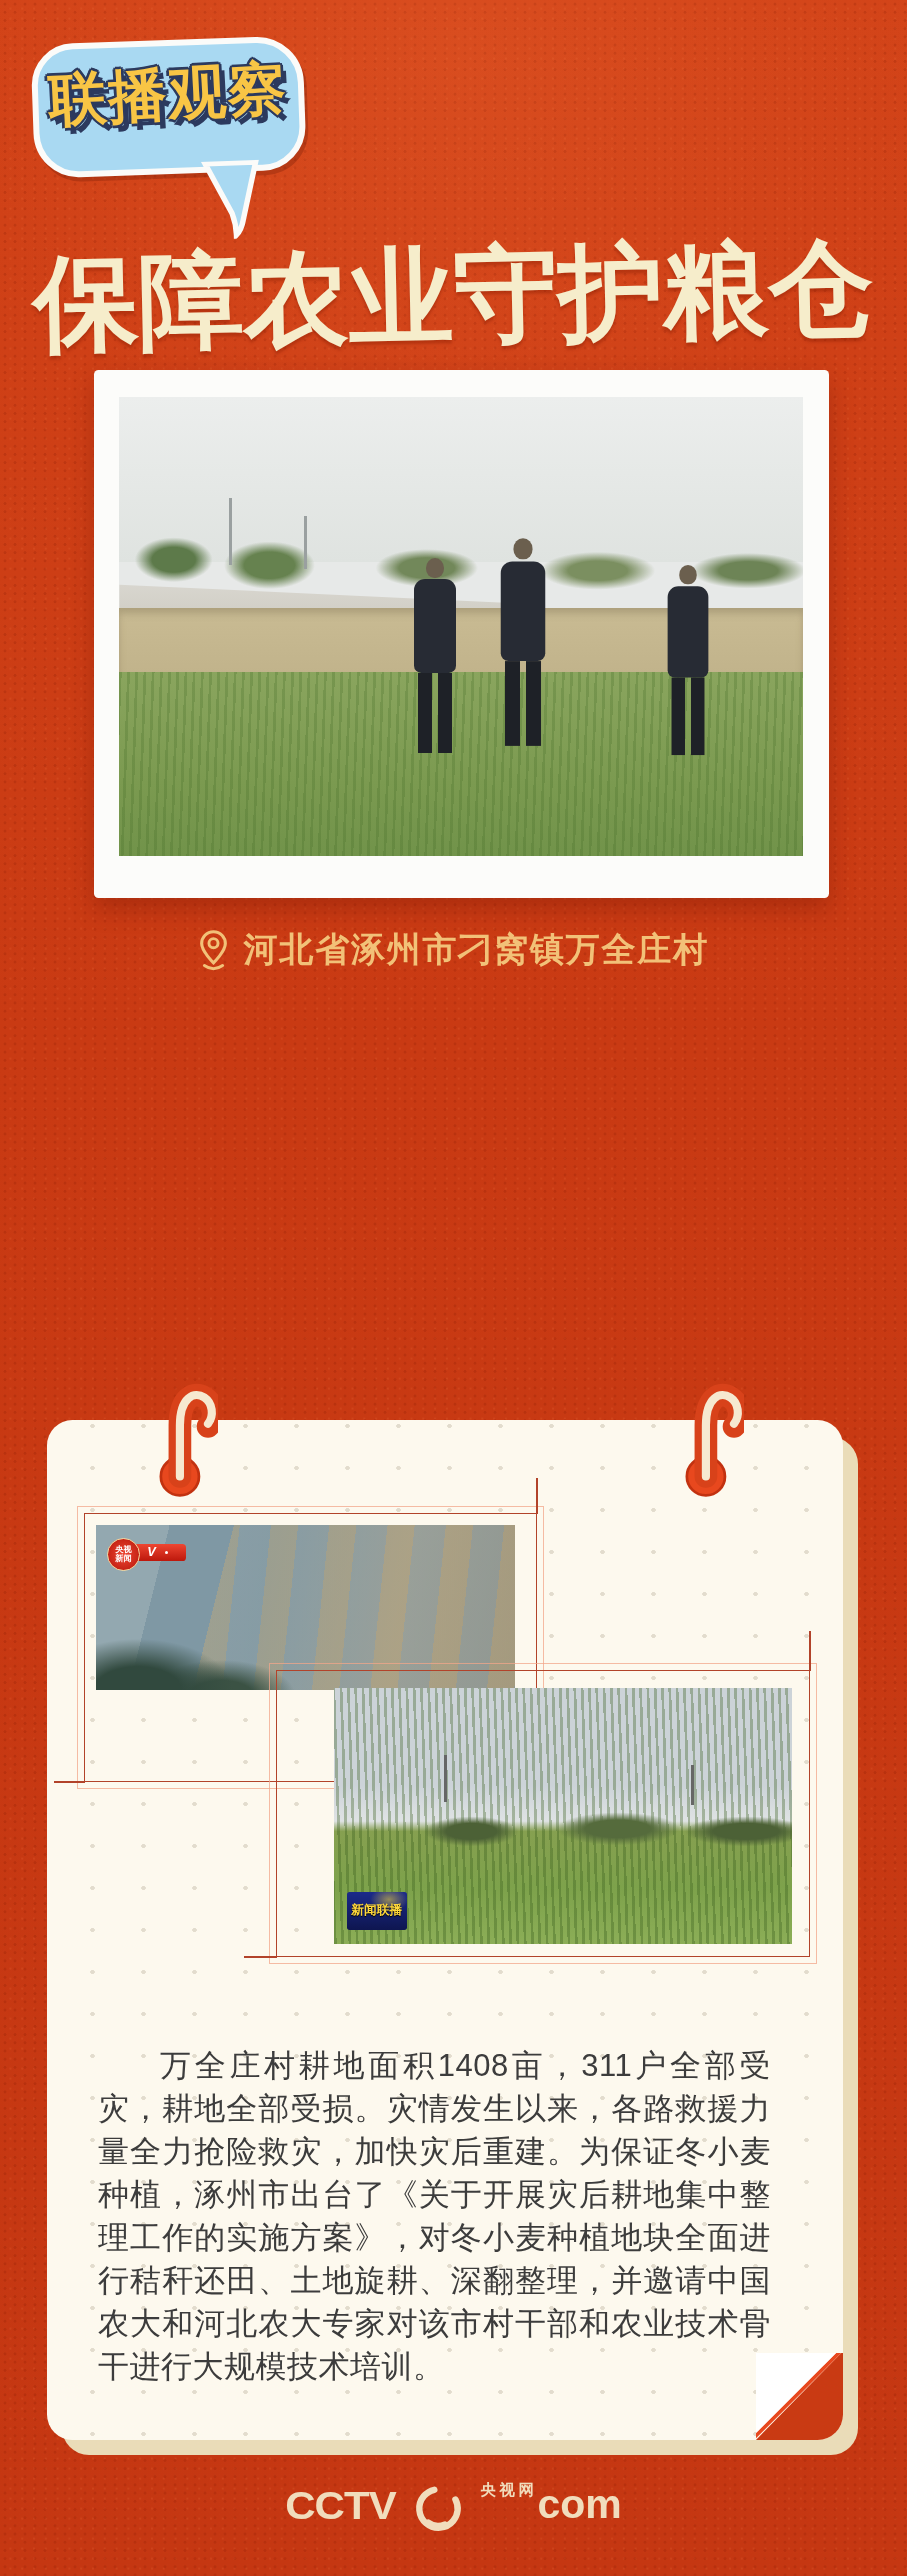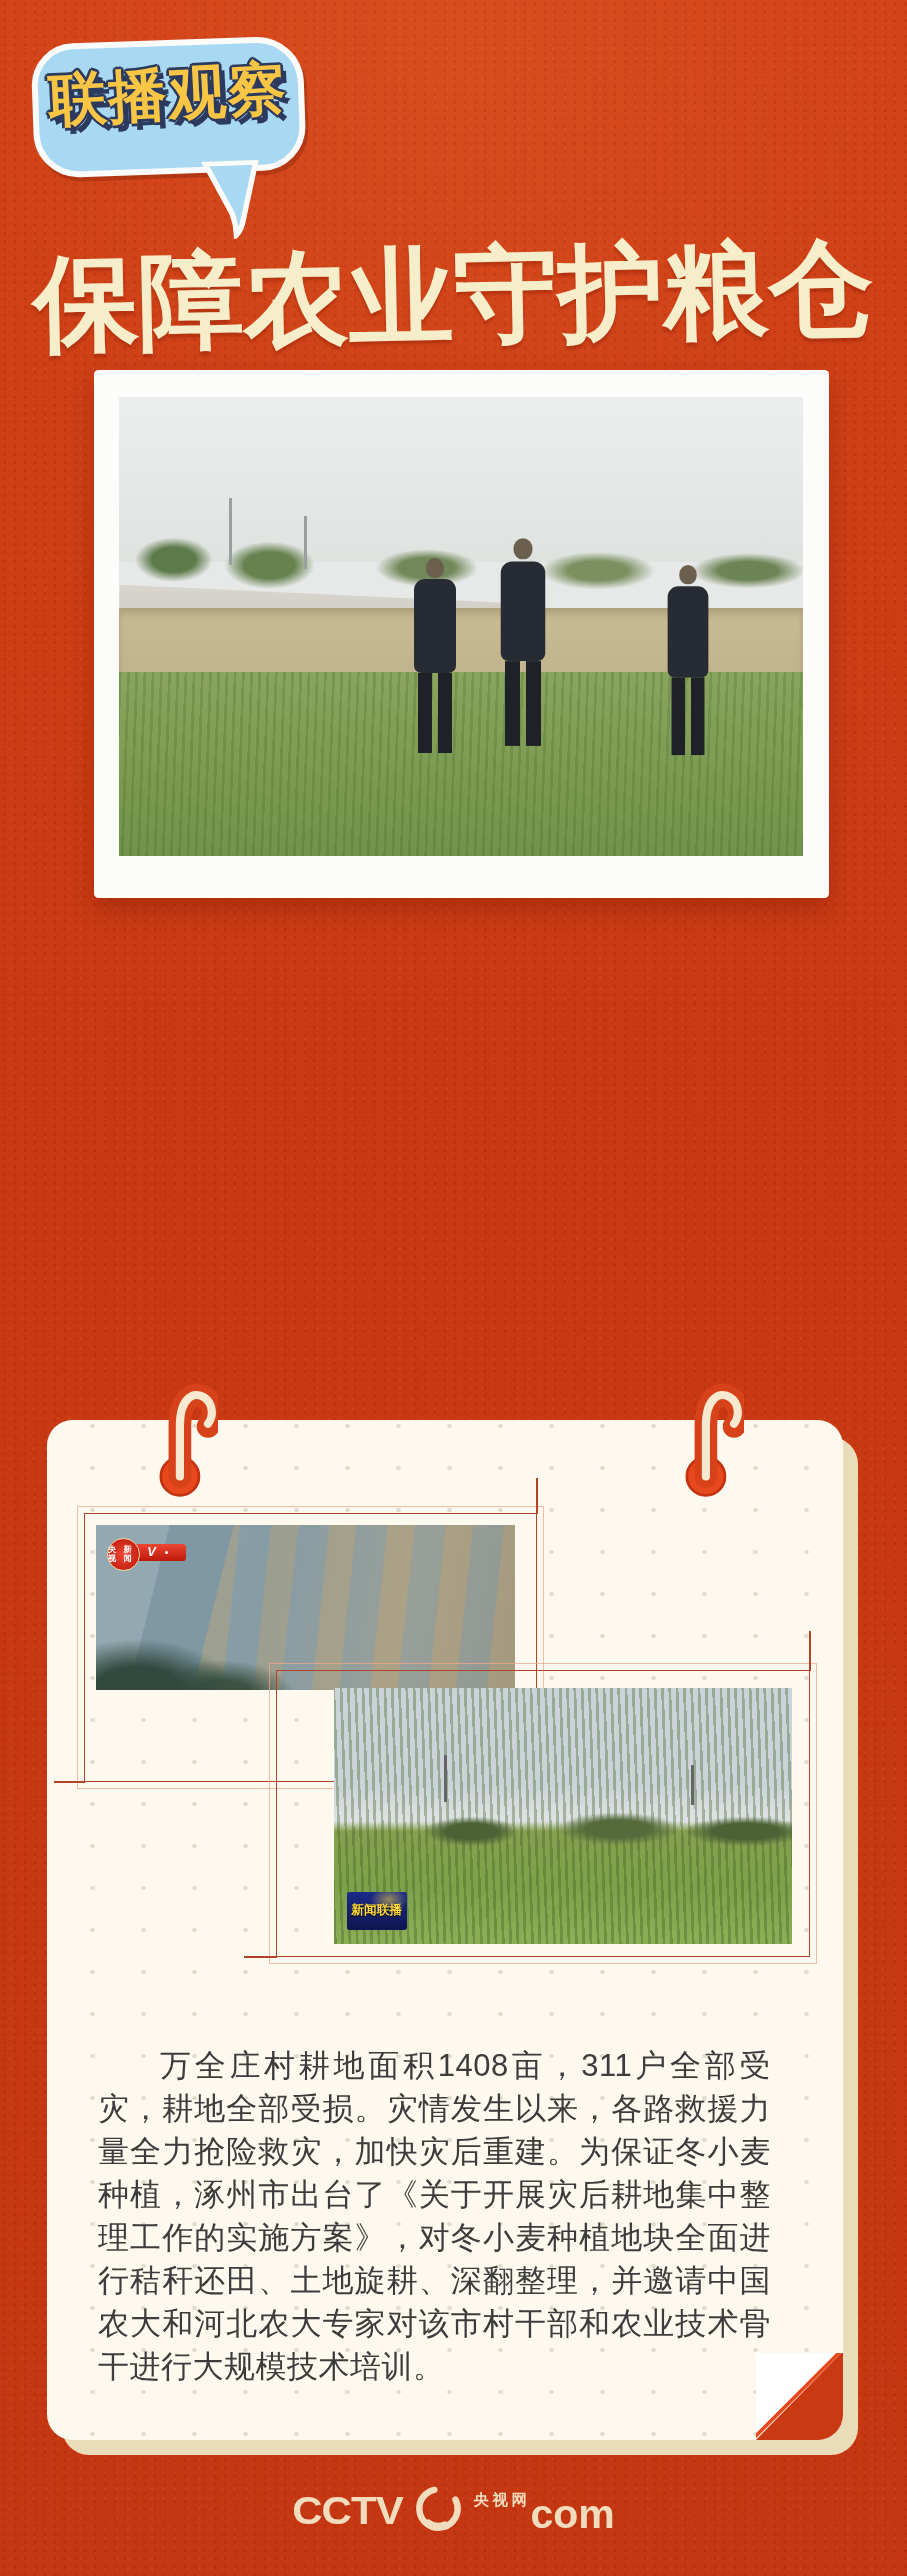--- a/index.html
+++ b/index.html
@@ -122,21 +122,21 @@
       repeating-linear-gradient(88deg, rgba(55,92,28,.35) 0 2.7px, transparent 2.7px 7.3px),
       linear-gradient(#ccd3d8 0 38%, #dfe3e4 52%, #86a050 56%, #7da24b 78%, #8cae57);
   }
   .photo-field .fpole{position:absolute;width:2.7px;height:47px;background:#666;top:26%;left:24%;}
   .photo-field .fpole.f2{left:78%;height:40px;top:30%;}
   
   .news-badge{position:absolute;left:11px;top:12.7px;display:flex;align-items:flex-start;}
   .nb-circle{
     width:31px;height:31px;border-radius:50%;background:radial-gradient(#ef4733,#b5150a);
     border:1.8px solid #f6d9a0;color:#fff;font-size:8.2px;font-weight:700;line-height:1.1;
-    display:flex;flex-direction:row;align-items:center;justify-content:center;z-index:2;
+    display:flex;flex-direction:column;align-items:center;justify-content:center;z-index:2;
   }
   .nb-ribbon{
     margin-left:-5.4px;margin-top:6.3px;width:51px;height:17px;border-radius:1.8px 3.6px 3.6px 1.8px;
     background:linear-gradient(#ee4632,#bd180c);display:flex;align-items:center;
     color:#fff;font-weight:900;font-style:italic;font-size:12.7px;padding-left:12.7px;box-sizing:border-box;
   }
   .nb-dot{width:3.6px;height:3.6px;border-radius:50%;background:#fff;margin-left:9px;}
   
   .xwlb-logo{
     position:absolute;left:12.7px;bottom:14.5px;width:60px;height:38px;border-radius:2.7px;
@@ -158,22 +158,22 @@
   .fold{position:absolute;right:0;bottom:0;width:87px;height:87px;}
   .fold .cut{position:absolute;inset:0;background:#c93a13;clip-path:polygon(100% -2%,102% 102%,-2% 102%);}
   .fold .page{
     position:absolute;inset:0;background:linear-gradient(315deg,#f1e6cb,#ffffff 55%);
     clip-path:polygon(92% 0,0 92%,0 0);
     filter:drop-shadow(-1.8px 2.7px 1.8px rgba(140,60,20,.4));
   }
   .fold .edge{position:absolute;inset:0;background:#e8481e;clip-path:polygon(98% 0,92% 0,0 92%,0 98%);}
   
   .footer-logo{
-    position:absolute;left:0;top:2482px;width:100%;display:flex;align-items:flex-end;justify-content:center;
-    color:#f3e4c4;gap:7px;opacity:.96;
+    position:absolute;left:0;top:2482px;width:100%;display:flex;align-items:flex-start;justify-content:center;
+    color:#f3e4c4;gap:14px;opacity:.96;
   }
   .fl-cctv{font-size:42px;font-weight:900;letter-spacing:-0.9px;transform:scaleY(.92);}
   .fl-ring{margin:0 1.8px;}
   .fl-col{display:flex;align-items:flex-start;line-height:1;}
   .fl-cn{font-size:15.4px;font-weight:700;letter-spacing:3.6px;border:0;}
   .fl-com{font-size:41px;font-weight:800;margin-top:1.8px;letter-spacing:0;}
 </style>
 </head>
 <body>
 
@@ -209,20 +209,28 @@
           <div class="legs"></div>
         </div>
       <div class="person p3">
           <div class="head"></div>
           <div class="torso"></div>
           <div class="legs"></div>
         </div>
     </div>
   </div>
 
+  <div class="location">
+    <svg width="31" height="42" viewBox="0 0 34 46">
+      <path d="M17 3 C9.5 3 4 8.8 4 16 C4 24.5 17 37 17 37 C17 37 30 24.5 30 16 C30 8.8 24.5 3 17 3 Z" fill="none" stroke="#f2c178" stroke-width="3.4"></path>
+      <circle cx="17" cy="15.5" r="5" fill="none" stroke="#f2c178" stroke-width="3.2"></circle>
+      <path d="M7 40 Q17 47 27 40" fill="none" stroke="#f2c178" stroke-width="3.2" stroke-linecap="round"></path>
+    </svg>
+    <span class="loc-text">河北省涿州市刁窝镇万全庄村</span>
+  </div>
 
 
   <div class="card-shadow"></div>
   <div class="card">
 
     <div class="frame1">
       <i class="ext-v"></i>
         <i class="ext-h"></i>
     </div>
 

